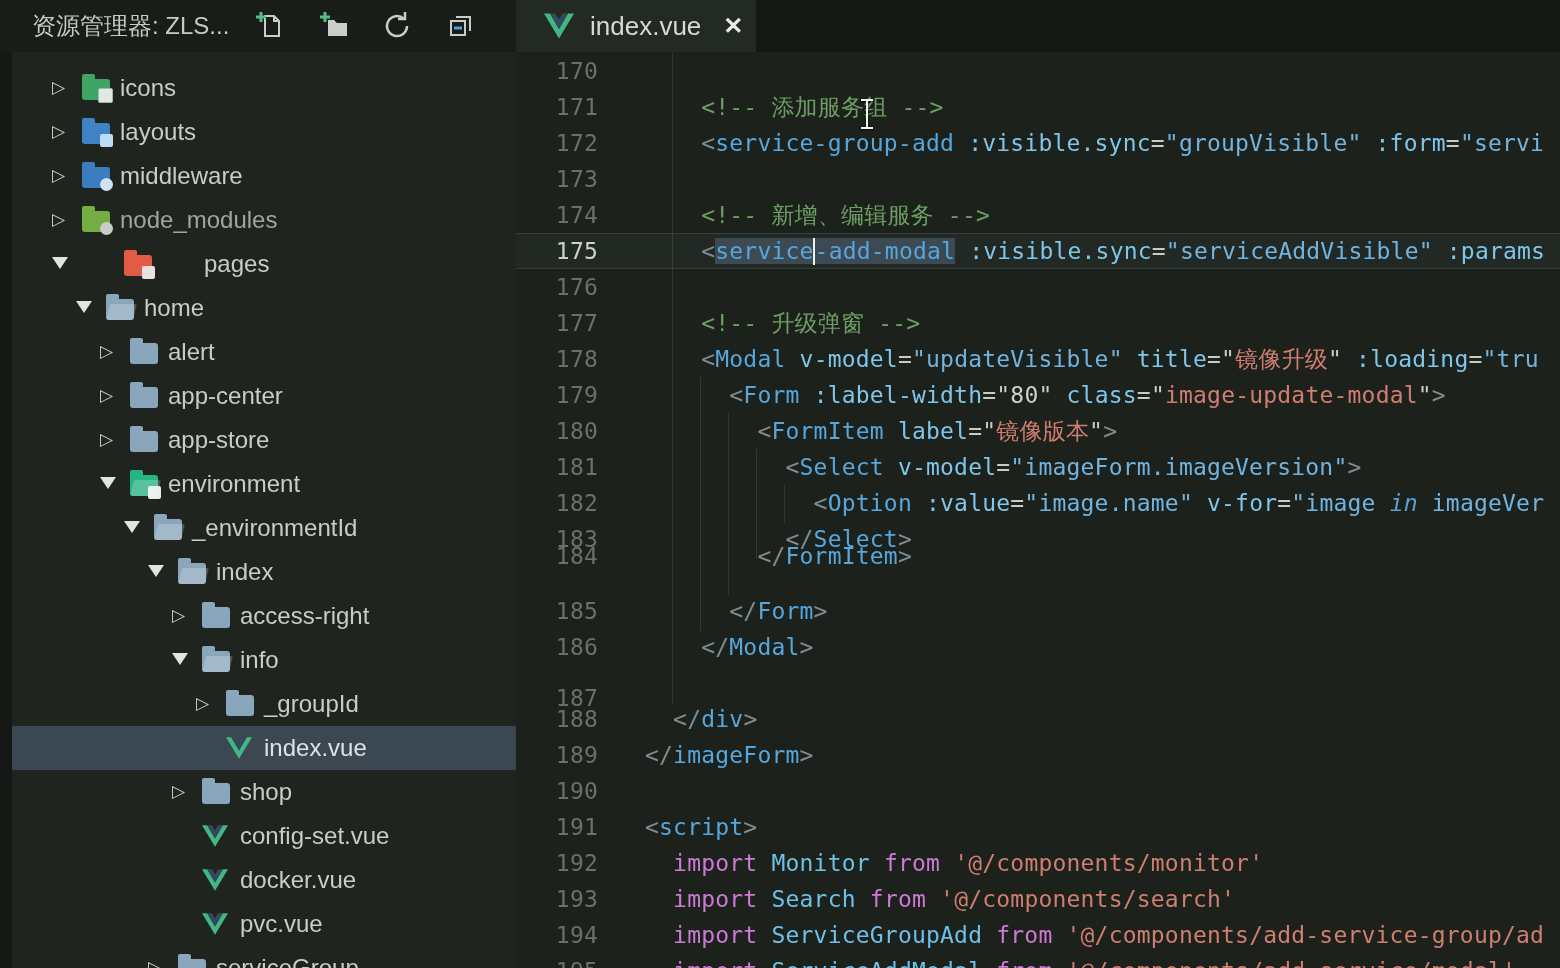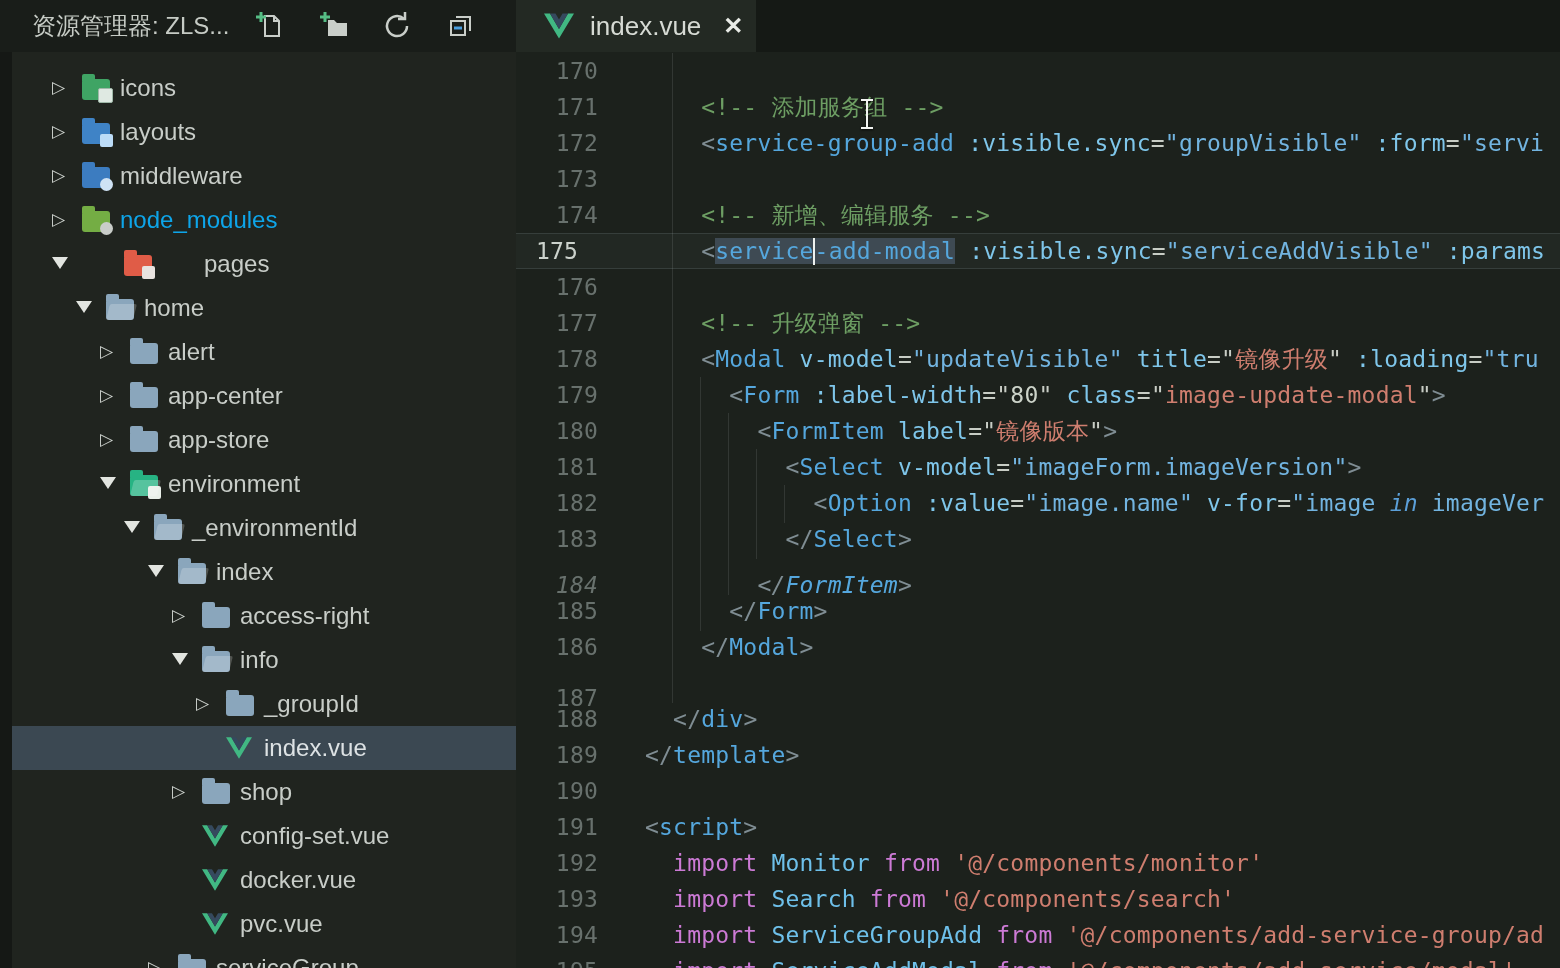--- a/index.html
+++ b/index.html
@@ -27,21 +27,21 @@
   
   .sidebar{position:absolute;left:0;top:52px;width:516px;bottom:0;background:#20241f;overflow:hidden;}
   .sidebar-edge{position:absolute;left:0;top:52px;width:12px;bottom:0;background:#151815;z-index:3;}
   #tree{position:relative;padding-top:14px;}
   .row{position:relative;height:44px;display:flex;align-items:center;cursor:pointer;}
   .row.selected{background:#3b4852;}
   .row .chev{width:30px;flex:0 0 30px;color:#cdd2cd;font-size:17px;line-height:44px;text-align:left;}
   .row .chev.expanded::before{content:'';display:inline-block;border-left:8px solid transparent;
     border-right:8px solid transparent;border-top:12px solid #e2e5e0;}
   .row .label{color:#c8cdc8;font-size:24px;margin-left:10px;white-space:nowrap;}
-  .row.dimmed .label{color:#0ea5e9;}
+  .row.dimmed .label{color:#a3a3a3;}
   .row.selected .label{color:#dde2e4;}
 
   .ficon{position:relative;width:28px;height:21px;flex:0 0 28px;border-radius:3px;margin-top:2px;}
   .ficon::before{content:'';position:absolute;top:-5px;left:0;width:13px;height:7px;
     border-radius:2px 2px 0 0;background:inherit;}
   .ficon.open::after{content:'';position:absolute;left:2px;top:5px;width:27px;height:16px;
     background:rgba(255,255,255,0.22);border-radius:2px;transform:skewX(-14deg);}
   .fo-blue{background:#8aa6bc;}
   .fo-open{background:#8aa6bc;}
   .fo-icons{background:#3fa464;}
@@ -61,21 +61,21 @@
 
   
   .code-area{position:absolute;left:516px;top:52px;right:0;bottom:0;background:#1c211c;overflow:hidden;}
   .guide{position:absolute;width:1px;background:rgba(200,210,205,0.13);}
   .cline{position:absolute;left:0;right:0;height:36px;line-height:36px;white-space:pre;
     font-family:"DejaVu Sans Mono",monospace;font-size:23px;letter-spacing:0.2px;}
   .cline.active{background:rgba(160,175,180,0.05);
     border-top:1px solid rgba(150,165,170,0.18);border-bottom:1px solid rgba(150,165,170,0.18);
     height:34px;line-height:34px;}
   .lnum{display:inline-block;width:82px;padding-right:32px;text-align:right;color:#68716d;}
-  .cline.active .lnum{color:#ccd2cc;text-align:center;}
+  .cline.active .lnum{color:#ccd2cc;}
   .lbody{margin-left:15px;}
   .pl{color:#c8cdc5;} .br{color:#7f8d93;} .tag{color:#55a7dd;} .attr{color:#7fc6ea;}
   .eq{color:#c8cdc5;} .sx{color:#72b4e0;} .q{color:#c8cdc5;} .st{color:#cf7e6f;}
   .num{color:#ccd3c9;} .kw{color:#cc7ad5;} .id{color:#6ec0ea;} .kwi{color:#5b9fd8;font-style:italic;}
   .cm{color:#6d9e63;}
   .sel{background:#3e4a53;}
   .caret{display:inline-block;width:0;height:27px;border-left:2px solid #eef2f0;
     vertical-align:-6px;margin-left:-1px;}
 
   
@@ -292,26 +292,26 @@
         <div class="cline" style="top: 145px;"><span class="lnum">174</span><span class="lbody"><span class="cm">    &lt;!-- 新增、编辑服务 --&gt;</span></span></div>
         <div class="cline active" style="top: 181px;"><span class="lnum">175</span><span class="lbody"><span class="pl">    </span><span class="br">&lt;</span><span class="tag sel">service</span><span class="caret sel"></span><span class="tag sel">-add-modal</span><span class="pl"> </span><span class="attr">:visible.sync</span><span class="eq">=</span><span class="sx">"serviceAddVisible"</span><span class="pl"> </span><span class="attr">:params</span></span></div>
         <div class="cline" style="top: 217px;"><span class="lnum">176</span><span class="lbody"></span></div>
         <div class="cline" style="top: 253px;"><span class="lnum">177</span><span class="lbody"><span class="cm">    &lt;!-- 升级弹窗 --&gt;</span></span></div>
         <div class="cline" style="top: 289px;"><span class="lnum">178</span><span class="lbody"><span class="pl">    </span><span class="br">&lt;</span><span class="tag">Modal</span><span class="pl"> </span><span class="attr">v-model</span><span class="eq">=</span><span class="sx">"updateVisible"</span><span class="pl"> </span><span class="attr">title</span><span class="eq">=</span><span class="q">"</span><span class="st">镜像升级</span><span class="q">"</span><span class="pl"> </span><span class="attr">:loading</span><span class="eq">=</span><span class="sx">"tru</span></span></div>
         <div class="cline" style="top: 325px;"><span class="lnum">179</span><span class="lbody"><span class="pl">      </span><span class="br">&lt;</span><span class="tag">Form</span><span class="pl"> </span><span class="attr">:label-width</span><span class="eq">=</span><span class="q">"</span><span class="num">80</span><span class="q">"</span><span class="pl"> </span><span class="attr">class</span><span class="eq">=</span><span class="q">"</span><span class="st">image-update-modal</span><span class="q">"</span><span class="br">&gt;</span></span></div>
         <div class="cline" style="top: 361px;"><span class="lnum">180</span><span class="lbody"><span class="pl">        </span><span class="br">&lt;</span><span class="tag">FormItem</span><span class="pl"> </span><span class="attr">label</span><span class="eq">=</span><span class="q">"</span><span class="st">镜像版本</span><span class="q">"</span><span class="br">&gt;</span></span></div>
         <div class="cline" style="top: 397px;"><span class="lnum">181</span><span class="lbody"><span class="pl">          </span><span class="br">&lt;</span><span class="tag">Select</span><span class="pl"> </span><span class="attr">v-model</span><span class="eq">=</span><span class="sx">"imageForm.imageVersion"</span><span class="br">&gt;</span></span></div>
         <div class="cline" style="top: 433px;"><span class="lnum">182</span><span class="lbody"><span class="pl">            </span><span class="br">&lt;</span><span class="tag">Option</span><span class="pl"> </span><span class="attr">:value</span><span class="eq">=</span><span class="sx">"image.name"</span><span class="pl"> </span><span class="attr">v-for</span><span class="eq">=</span><span class="sx">"image </span><span class="kwi">in</span><span class="sx"> imageVer</span></span></div>
         <div class="cline" style="top: 469px;"><span class="lnum">183</span><span class="lbody"><span class="pl">          </span><span class="br">&lt;/</span><span class="tag">Select</span><span class="br">&gt;</span></span></div>
-        <div class="cline" style="top: 515px; font-style: italic;"><span class="lnum">184</span><span class="lbody"><span class="pl">        </span><span class="br">&lt;/</span><span class="tag">FormItem</span><span class="br">&gt;</span></span></div>
+        <div class="cline" style="top: 486px;"><span class="lnum">184</span><span class="lbody"><span class="pl">        </span><span class="br">&lt;/</span><span class="tag">FormItem</span><span class="br">&gt;</span></span></div>
         <div class="cline" style="top: 541px;"><span class="lnum">185</span><span class="lbody"><span class="pl">      </span><span class="br">&lt;/</span><span class="tag">Form</span><span class="br">&gt;</span></span></div>
         <div class="cline" style="top: 577px;"><span class="lnum">186</span><span class="lbody"><span class="pl">    </span><span class="br">&lt;/</span><span class="tag">Modal</span><span class="br">&gt;</span></span></div>
         <div class="cline" style="top: 628px;"><span class="lnum">187</span><span class="lbody"></span></div>
         <div class="cline" style="top: 649px;"><span class="lnum">188</span><span class="lbody"><span class="pl">  </span><span class="br">&lt;/</span><span class="tag">div</span><span class="br">&gt;</span></span></div>
-        <div class="cline" style="top: 685px;"><span class="lnum">189</span><span class="lbody"><span class="br">&lt;/</span><span class="tag">template</span><span class="br">&gt;</span></span></div>
+        <div class="cline" style="top: 685px;"><span class="lnum">189</span><span class="lbody"><span class="br">&lt;/</span><span class="tag">imageForm</span><span class="br">&gt;</span></span></div>
         <div class="cline" style="top: 721px;"><span class="lnum">190</span><span class="lbody"></span></div>
         <div class="cline" style="top: 757px;"><span class="lnum">191</span><span class="lbody"><span class="br">&lt;</span><span class="tag">script</span><span class="br">&gt;</span></span></div>
         <div class="cline" style="top: 793px;"><span class="lnum">192</span><span class="lbody"><span class="pl">  </span><span class="kw">import</span><span class="pl"> </span><span class="id">Monitor</span><span class="pl"> </span><span class="kw">from</span><span class="pl"> </span><span class="st">'@/components/monitor'</span></span></div>
         <div class="cline" style="top: 829px;"><span class="lnum">193</span><span class="lbody"><span class="pl">  </span><span class="kw">import</span><span class="pl"> </span><span class="id">Search</span><span class="pl"> </span><span class="kw">from</span><span class="pl"> </span><span class="st">'@/components/search'</span></span></div>
         <div class="cline" style="top: 865px;"><span class="lnum">194</span><span class="lbody"><span class="pl">  </span><span class="kw">import</span><span class="pl"> </span><span class="id">ServiceGroupAdd</span><span class="pl"> </span><span class="kw">from</span><span class="pl"> </span><span class="st">'@/components/add-service-group/ad</span></span></div>
         <div class="cline" style="top: 901px;"><span class="lnum">195</span><span class="lbody"><span class="pl">  </span><span class="kw">import</span><span class="pl"> </span><span class="id">ServiceAddModal</span><span class="pl"> </span><span class="kw">from</span><span class="pl"> </span><span class="st">'@/components/add-service/modal'</span></span></div>
       </div>
   </div>
 
   <div class="ibeam"></div>

